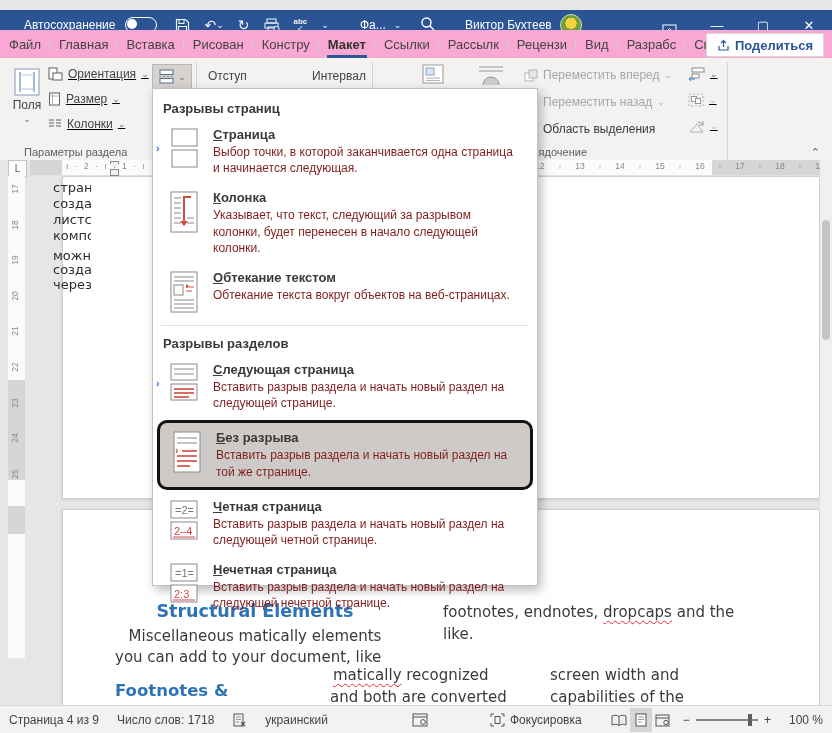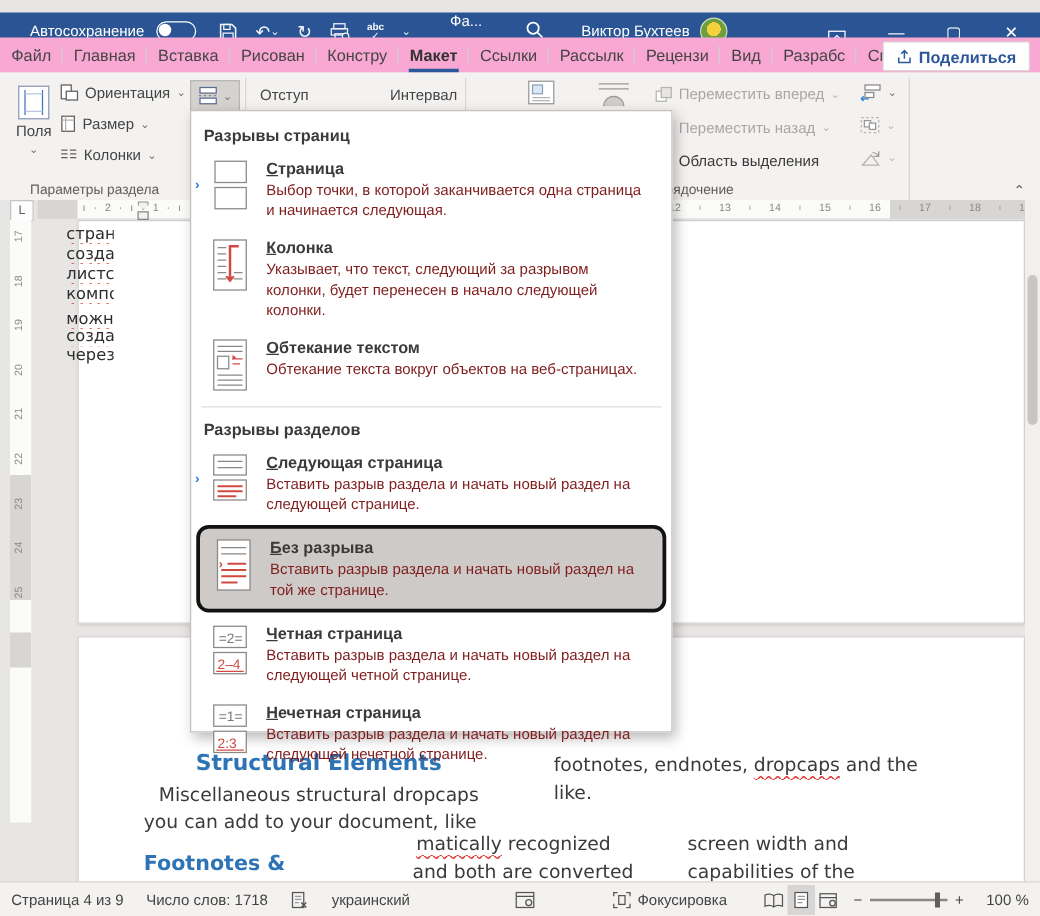--- a/index.html
+++ b/index.html
@@ -7,21 +7,21 @@
        font-family:"Liberation Sans",sans-serif;background:#e8e6e4;
        -webkit-font-smoothing:antialiased;}
   
   .titlebar{position:absolute;left:0;top:10px;width:832px;height:30px;background:#2a5494;
             display:flex;align-items:center;color:#fff;font-size:12px;}
   .tb-left{display:flex;align-items:center;gap:10px;padding-left:24px;}
   .toggle{width:30px;height:14px;border:1px solid #fff;border-radius:8px;position:relative;}
   .toggle .knob{position:absolute;left:1px;top:1px;width:10px;height:10px;border-radius:50%;background:#fff;}
   .qat{display:flex;align-items:center;gap:14px;margin-left:18px;font-size:14px;}
   .qat .ic{display:inline-flex;align-items:center;color:#fff;opacity:.95;}
-  .tb-doc{position:absolute;left:360px;top:0;height:30px;display:flex;align-items:center;gap:8px;font-size:12px;flex-direction:column;}
+  .tb-doc{position:absolute;left:360px;top:0;height:30px;display:flex;align-items:center;gap:8px;font-size:12px;}
   .tb-search{position:absolute;left:420px;top:6px;}
   .tb-user{position:absolute;left:465px;top:0;height:30px;display:flex;align-items:center;gap:8px;font-size:12px;}
   .avatar{width:20px;height:20px;border-radius:50%;background:radial-gradient(circle at 50% 42%,#f4d23c 0 36%,#6f9f3c 37% 100%);border:1px solid #cfe0b8;}
   .tb-winbtns{position:absolute;right:0;top:0;height:30px;display:flex;}
   .winbtn{width:46px;height:30px;display:flex;align-items:center;justify-content:center;font-size:13px;color:#fff;}
   .ribbonopts{position:absolute;right:148px;top:5px;}
   
   .tabrow{position:absolute;left:0;top:30px;width:832px;height:28px;background:#f9a8d4;
           display:flex;align-items:center;font-size:13px;color:#444;}
   .tab{padding:0 9px;height:28px;display:flex;align-items:center;position:relative;white-space:nowrap;}
@@ -29,21 +29,21 @@
   .tab.active{font-weight:bold;color:#33322f;}
   .tab.active::before{content:"";position:absolute;left:8px;right:8px;bottom:0;height:3px;background:#2b579a;}
   .share-btn{position:absolute;right:8px;top:3px;height:22px;display:flex;align-items:center;gap:5px;
              padding:0 10px;background:#fff;border:1px solid #d8d6d4;border-radius:2px;
              color:#2b579a;font-weight:bold;font-size:13px;}
   
   .ribbon{position:absolute;left:0;top:58px;width:832px;height:102px;background:#f3f2f1;border-bottom:1px solid #d8d6d4;}
   .rib-label{font-size:12px;color:#444;}
   .big-btn{position:absolute;left:8px;top:6px;width:38px;height:78px;display:flex;flex-direction:column;align-items:center;gap:2px;padding-top:4px;}
   .rib-col{position:absolute;left:48px;top:8px;display:flex;flex-direction:column;gap:9px;}
-  .rib-row{display:flex;align-items:center;gap:5px;height:16px;}
+  .rib-row{display:flex;align-items:center;gap:5px;height:16px;text-decoration:underline;}
   .chev{font-size:9px;color:#6b6a68;}
   .breaks-btn{position:absolute;left:152px;top:6px;width:38px;height:23px;background:#d5d2d0;border:1px solid #b9b7b5;
               display:flex;align-items:center;justify-content:center;gap:3px;}
   .vsep{position:absolute;top:4px;width:1px;height:132px;background:#d8d6d4;}
   .group-label{position:absolute;top:88px;font-size:11px;color:#605e5c;white-space:nowrap;}
   .gray-btn{display:flex;align-items:center;gap:5px;color:#a9a7a5;font-size:12px;height:18px;}
   .dark-btn{display:flex;align-items:center;gap:5px;color:#3b3a39;font-size:12px;height:18px;}
   .arr-col{position:absolute;left:688px;top:8px;display:flex;flex-direction:column;gap:10px;}
   .collapse{position:absolute;right:12px;top:88px;color:#605e5c;font-size:11px;}
   
@@ -338,21 +338,21 @@
 
     <div class="frag" style="top:20px;">стран</div>
     <div class="frag" style="top:36px;">созда</div>
     <div class="frag" style="top:52px;">листс</div>
     <div class="frag" style="top:68px;">компо</div>
     <div class="frag" style="top:88px;">можн</div>
     <div class="frag" style="top:102px;">созда</div>
     <div class="frag" style="top:117px;">через</div>
 
     <div class="doc-h" style="left:115px;top:441px;width:280px;text-align:center;font-size:17.5px;">Structural Elements</div>
-    <div class="doc-t" style="left:115px;top:467px;width:280px;text-align:center;">Miscellaneous structural dropcaps</div>
+    <div class="doc-t" style="left:115px;top:467px;width:280px;text-align:center;">Miscellaneous matically elements</div>
     <div class="doc-t" style="left:115px;top:488px;">you can add to your document, like</div>
     <div class="doc-h" style="left:115px;top:521px;font-size:16.5px;">Footnotes &amp;</div>
     <div class="doc-t" style="left:443px;top:443px;"><span>footnotes, endnotes, </span><span class="sq">dropcaps</span><span> and the</span></div>
     <div class="doc-t" style="left:443px;top:465px;">like.</div>
     <div class="doc-t" style="left:333px;top:506px;"><span class="sq">matically</span><span> recognized</span></div>
     <div class="doc-t" style="left:330px;top:528px;">and both are converted</div>
     <div class="doc-t" style="left:550px;top:506px;">screen width and</div>
     <div class="doc-t" style="left:550px;top:528px;">capabilities of the</div>
 
     <div class="scrollbar">

